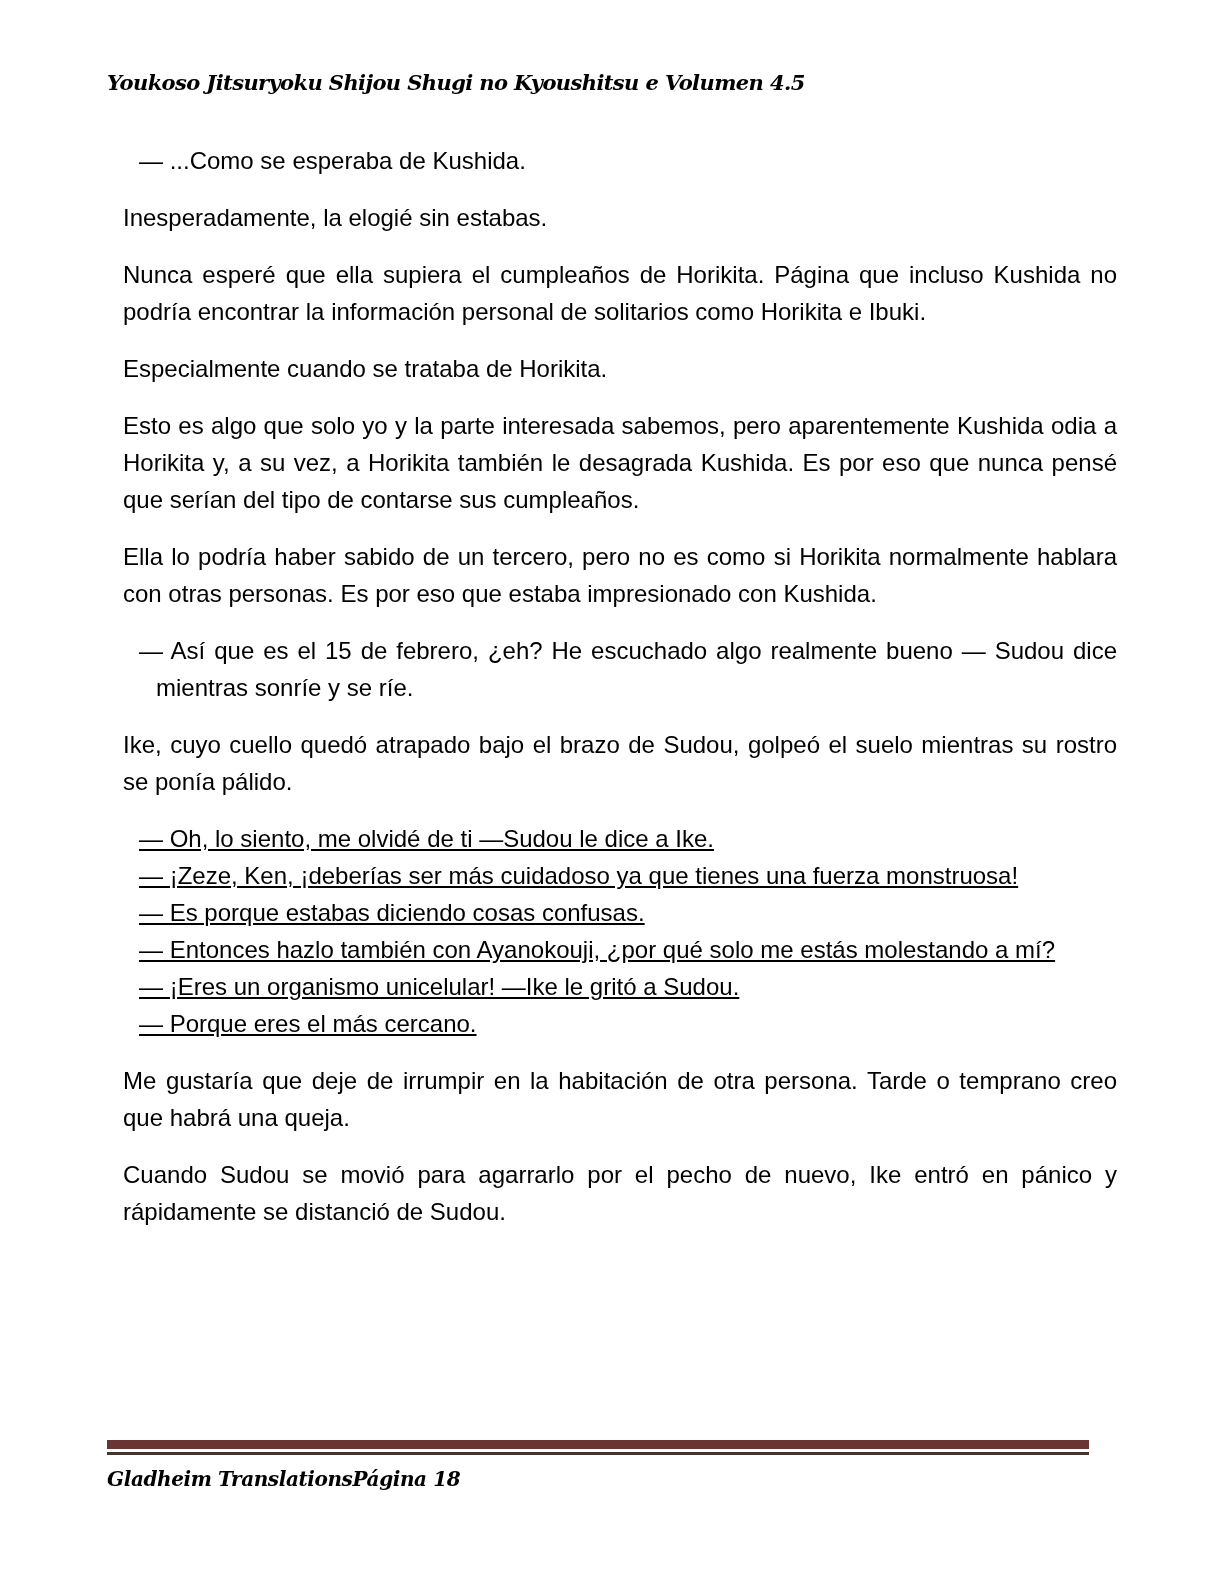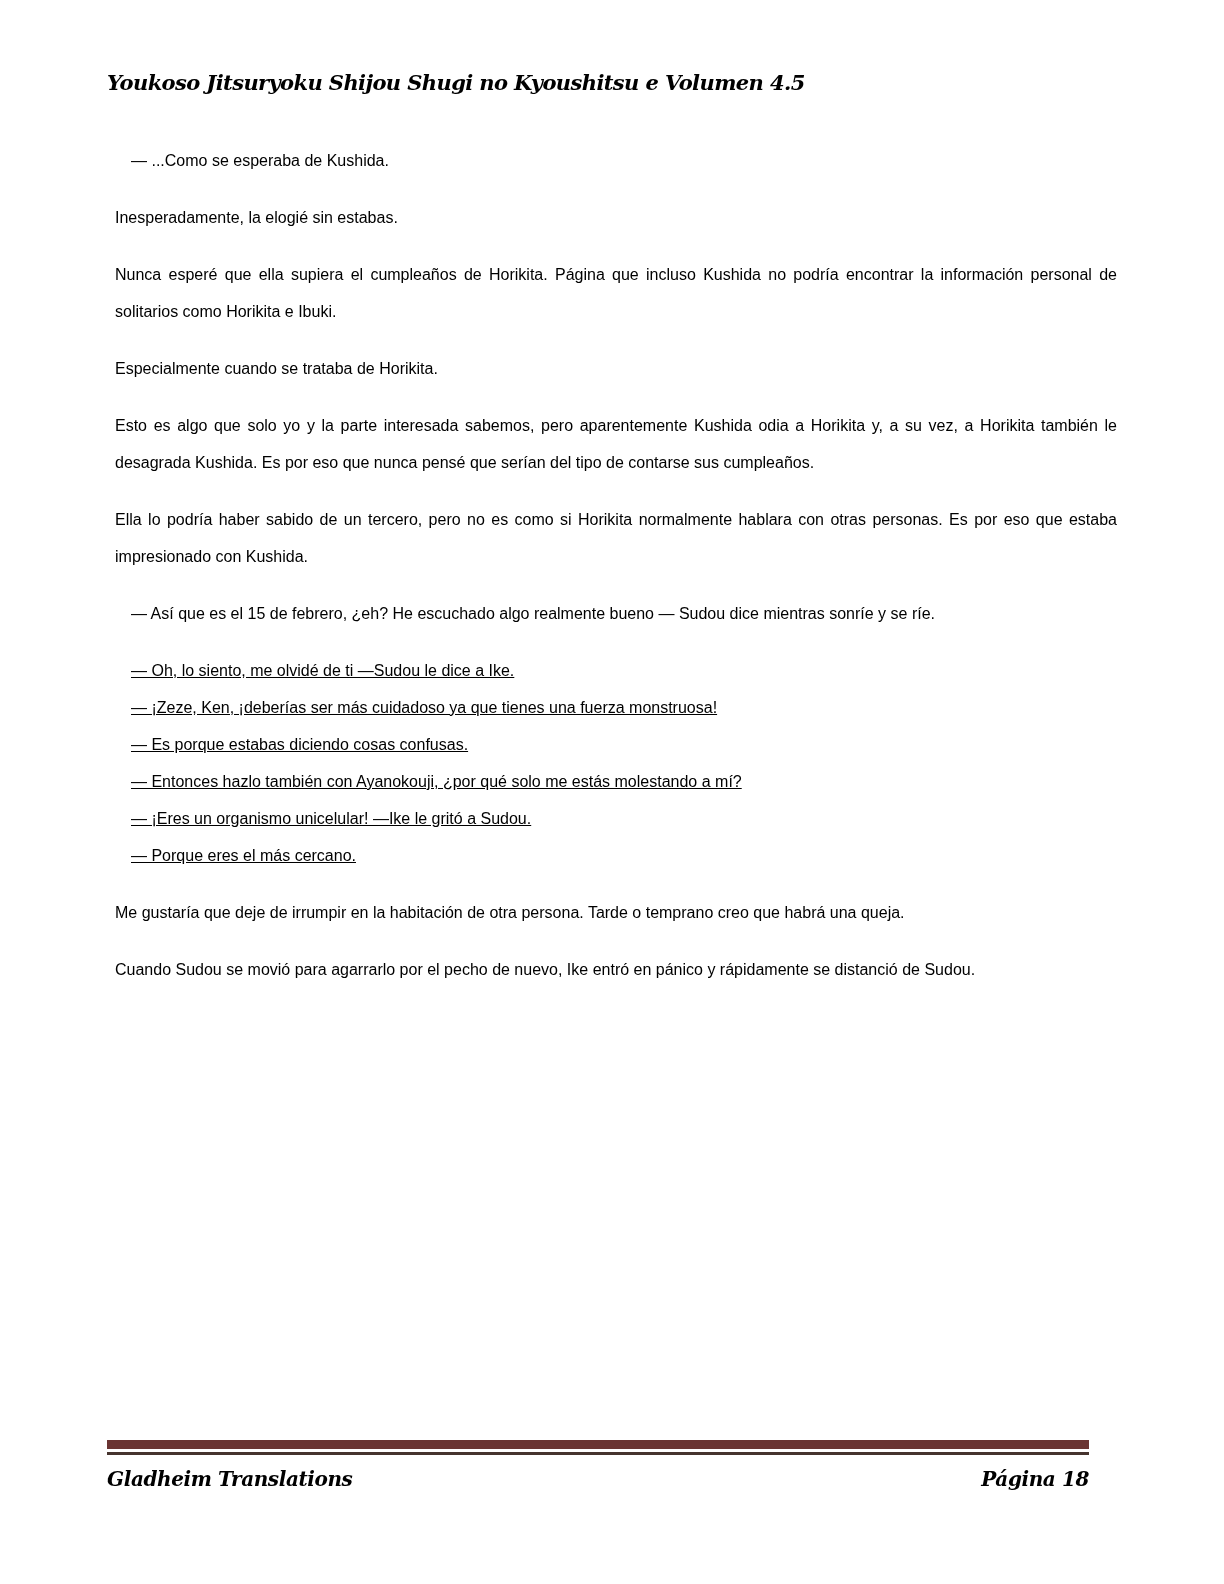--- a/index.html
+++ b/index.html
@@ -26,42 +26,41 @@
     letter-spacing: -0.6px;
     white-space: nowrap;
   }
   .content {
     position: absolute;
     top: 142px;
     left: 107px;
     width: 1010px;
   }
   .para {
-    margin: 0 0 20px 8px;
-    font-size: 16px;
+    margin: 0 0 20px 16px;
+    font-size: 24px;
     line-height: 37px;
     text-align: justify;
   }
   .dialogue {
     padding-left: 33px;
     text-indent: -17px;
   }
   .dialogue-group { margin: 0 0 20px 0; }
   .dialogue-group .para { margin-bottom: 0; text-decoration: underline; }
   .page-footer {
     position: absolute;
     left: 107px;
     right: 107px;
     top: 1440px;
   }
   .rule-thick { height: 9px; background: #6a3432; }
   .rule-thin  { height: 3px; background: #46342e; margin-top: 3px; }
   .footer-row {
     display: flex;
-    justify-content: space-between;
     align-items: baseline;
     margin-top: 12px;
     font-family: "DejaVu Serif", serif;
     font-style: italic;
     font-weight: bold;
     font-size: 20px;
     letter-spacing: -0.4px;
   }
 </style>
 </head>
@@ -74,20 +73,21 @@
   </header>
 
   <main class="content">
     <p class="para dialogue">— ...Como se esperaba de Kushida.</p>
     <p class="para">Inesperadamente, la elogié sin estabas.</p>
     <p class="para">Nunca esperé que ella supiera el cumpleaños de Horikita. Página que incluso Kushida no podría encontrar la información personal de solitarios como Horikita e Ibuki.</p>
     <p class="para">Especialmente cuando se trataba de Horikita.</p>
     <p class="para">Esto es algo que solo yo y la parte interesada sabemos, pero aparentemente Kushida odia a Horikita y, a su vez, a Horikita también le desagrada Kushida. Es por eso que nunca pensé que serían del tipo de contarse sus cumpleaños.</p>
     <p class="para">Ella lo podría haber sabido de un tercero, pero no es como si Horikita normalmente hablara con otras personas. Es por eso que estaba impresionado con Kushida.</p>
     <p class="para dialogue">— Así que es el 15 de febrero, ¿eh? He escuchado algo realmente bueno — Sudou dice mientras sonríe y se ríe.</p>
+    <p class="para">Ike, cuyo cuello quedó atrapado bajo el brazo de Sudou, golpeó el suelo mientras su rostro se ponía pálido.</p>
 
     <div class="dialogue-group">
       <p class="para dialogue">— Oh, lo siento, me olvidé de ti —Sudou le dice a Ike.</p>
       <p class="para dialogue">— ¡Zeze, Ken, ¡deberías ser más cuidadoso ya que tienes una fuerza monstruosa!</p>
       <p class="para dialogue">— Es porque estabas diciendo cosas confusas.</p>
       <p class="para dialogue">— Entonces hazlo también con Ayanokouji, ¿por qué solo me estás molestando a mí?</p>
       <p class="para dialogue">— ¡Eres un organismo unicelular! —Ike le gritó a Sudou.</p>
       <p class="para dialogue">— Porque eres el más cercano.</p>
     </div>
 

